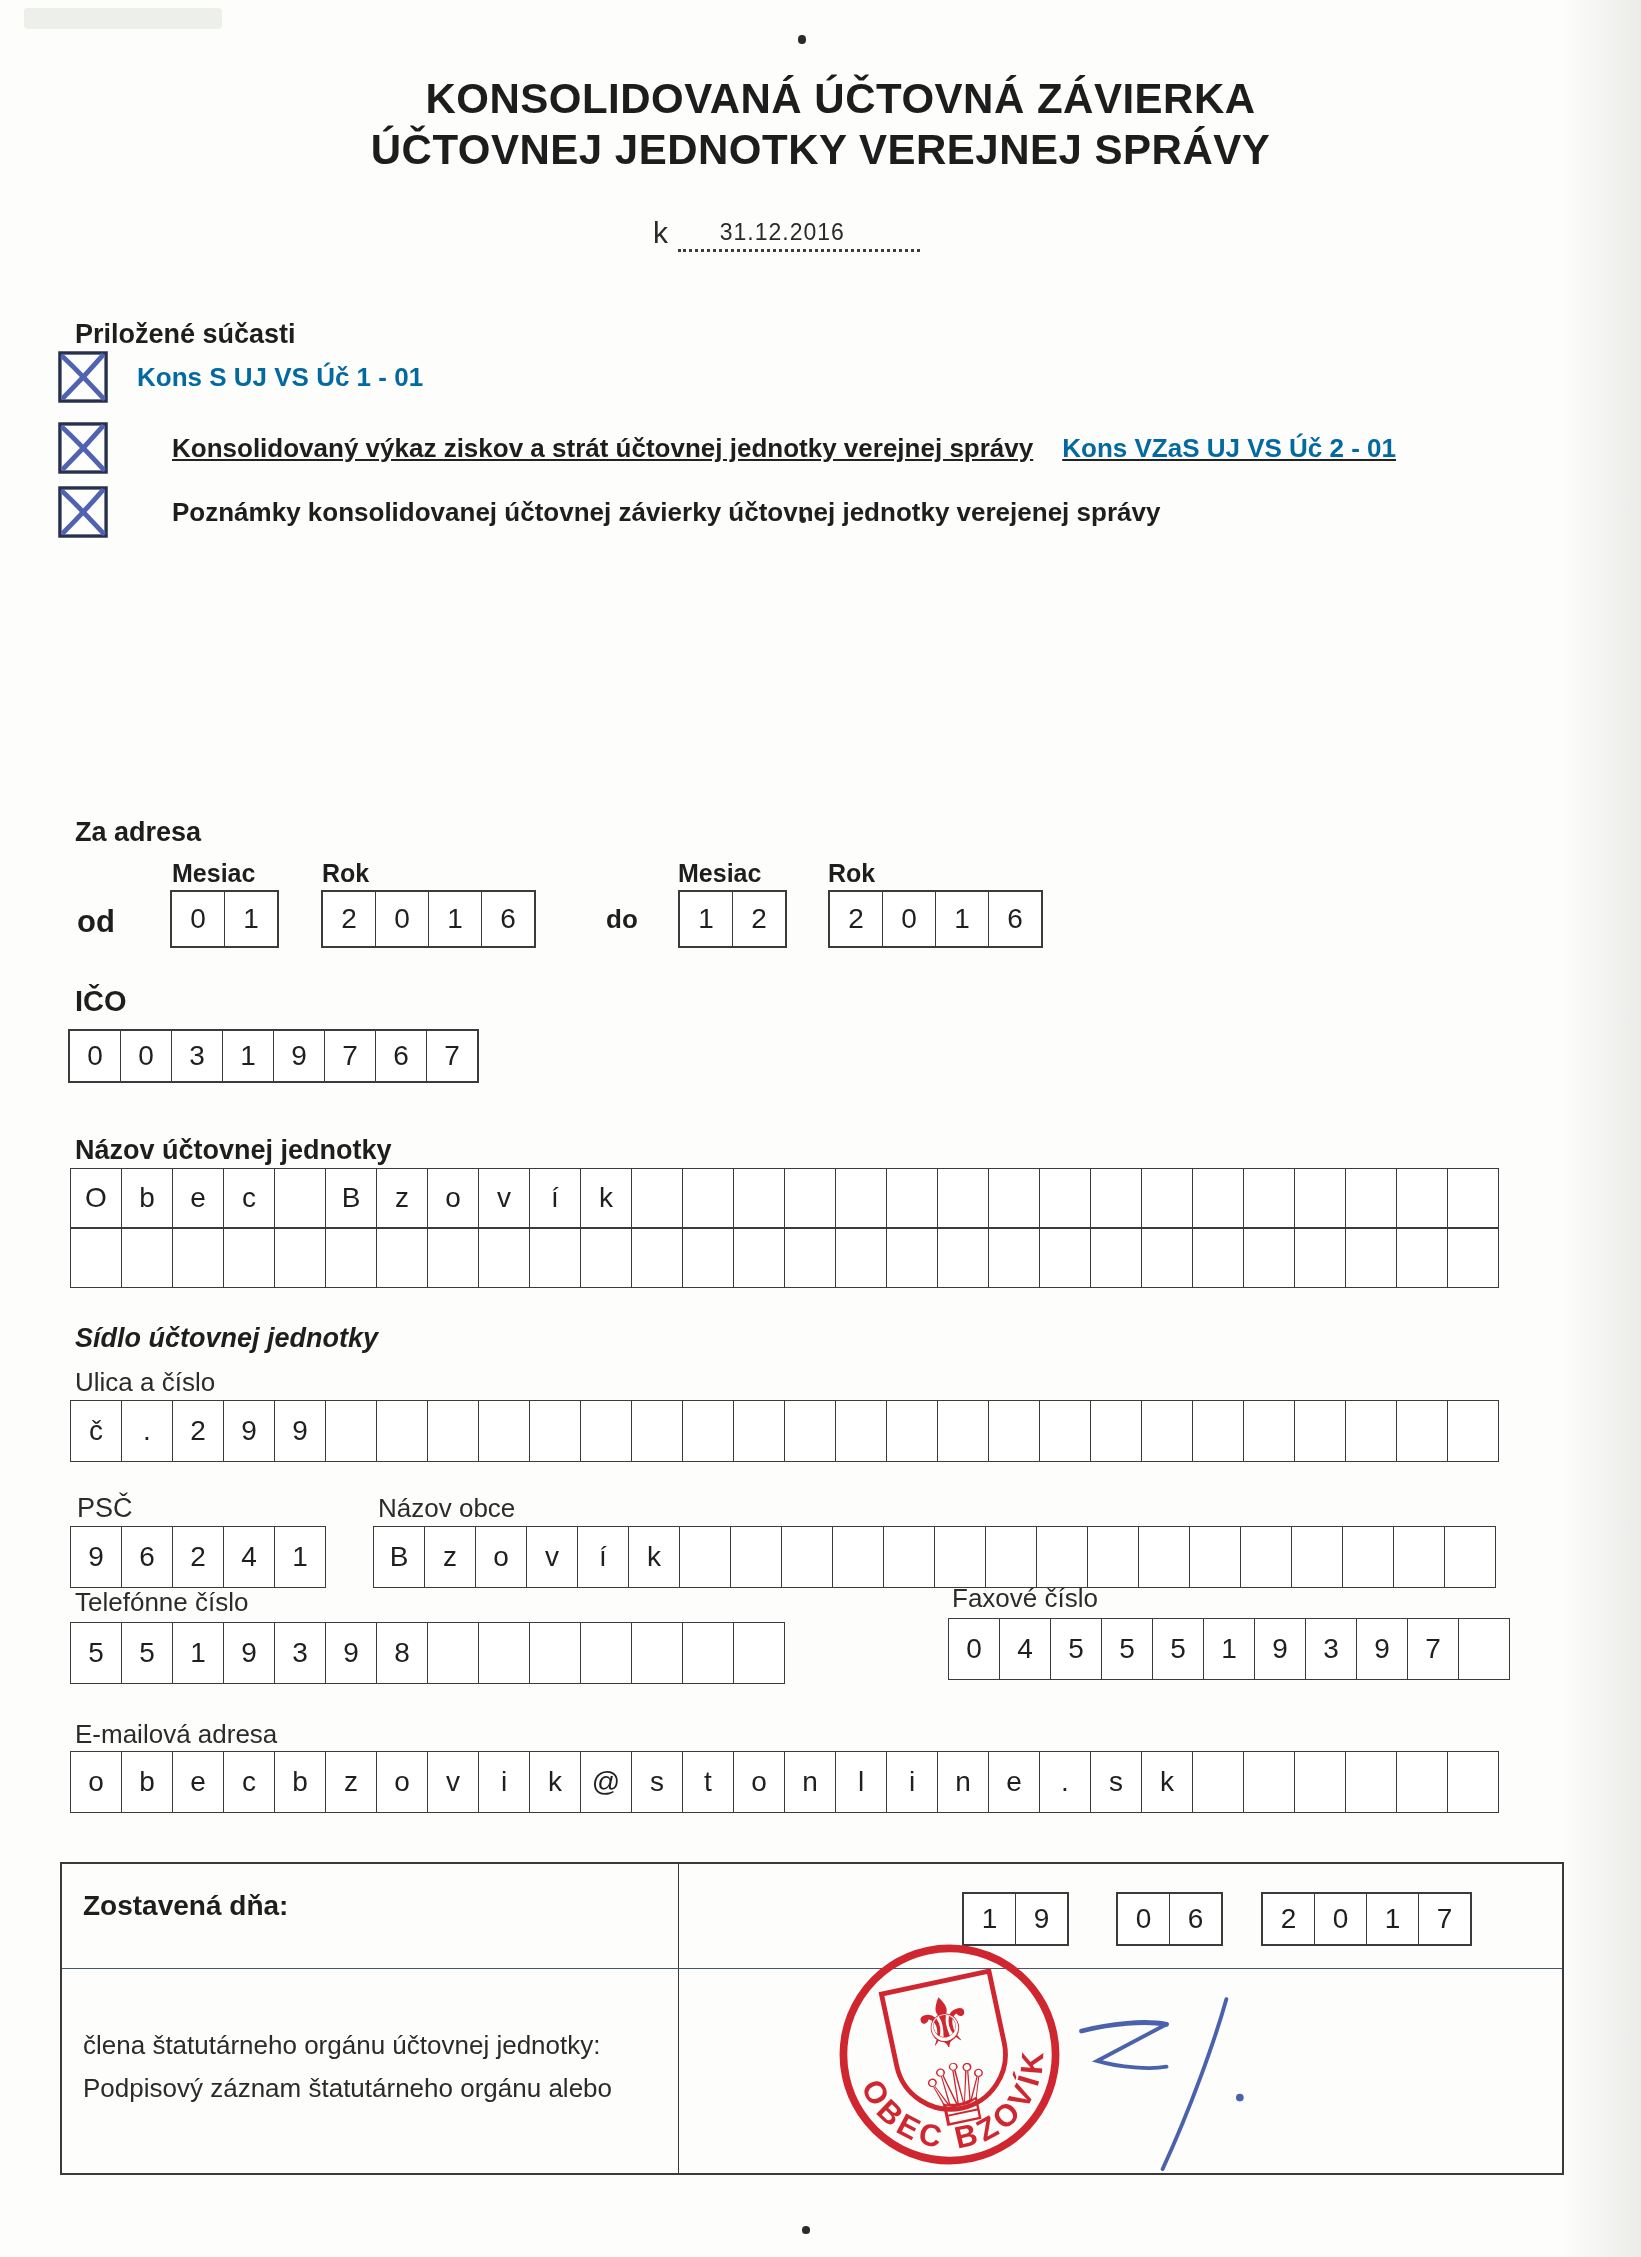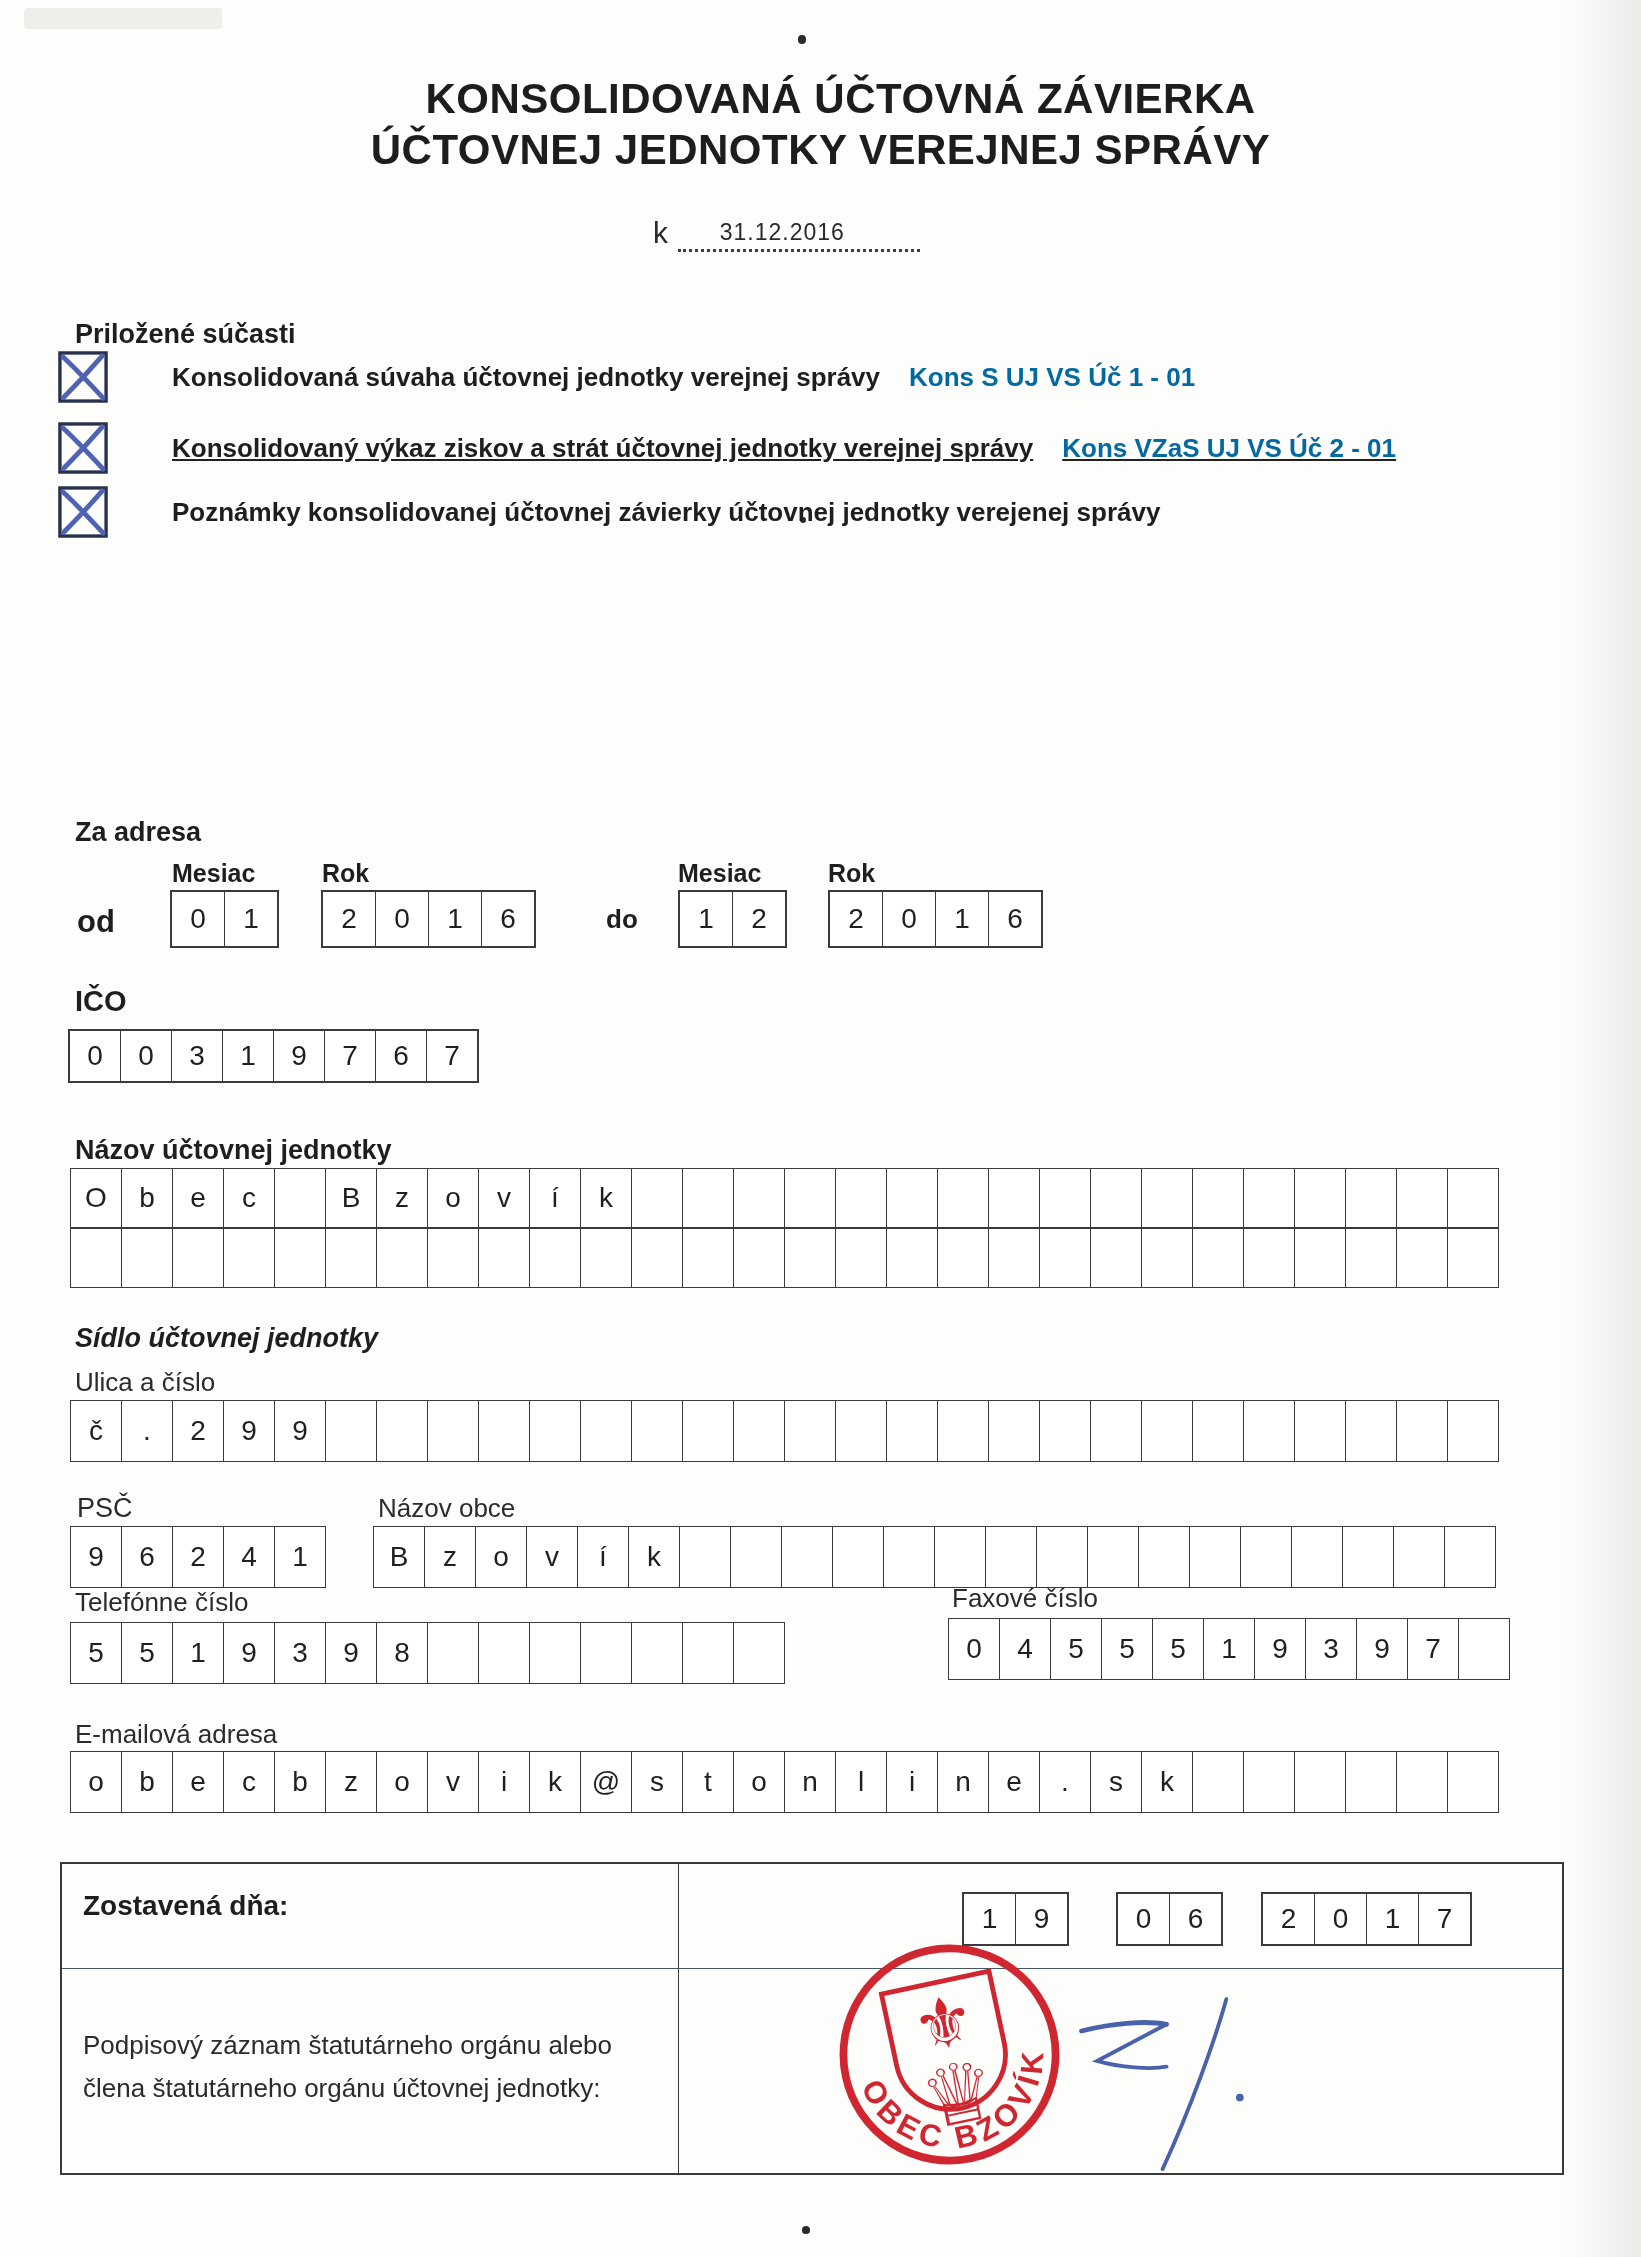--- a/index.html
+++ b/index.html
@@ -73,21 +73,20 @@
   <div class="abs h-bold" style="left:75px; top:319px;">Priložené súčasti</div>
 
   <div class="chk-row" style="top:351px;">
     <span class="chk">
       <svg viewBox="0 0 52 54">
           <rect x="2" y="2" width="48" height="50" fill="none" stroke="#27304d" stroke-width="3.5"></rect>
           <path d="M5,6 C19,19 34,35 47,49" fill="none" stroke="var(--checkbox_blue,#4f63b2)" stroke-width="5" stroke-linecap="round"></path>
           <path d="M46,5 C33,20 18,36 6,48" fill="none" stroke="var(--checkbox_blue,#4f63b2)" stroke-width="5" stroke-linecap="round"></path>
         </svg>
     </span>
-    <span class="chk-label">Konsolidovaná súvaha účtovnej jednotky verejnej správy</span>
     <span class="chk-code">Kons S UJ VS Úč 1 - 01</span>
   </div>
 
   <div class="chk-row" style="top:422px;text-decoration:underline;">
     <span class="chk">
       <svg viewBox="0 0 52 54">
           <rect x="2" y="2" width="48" height="50" fill="none" stroke="#27304d" stroke-width="3.5"></rect>
           <path d="M5,6 C19,19 34,35 47,49" fill="none" stroke="var(--checkbox_blue,#4f63b2)" stroke-width="5" stroke-linecap="round"></path>
           <path d="M46,5 C33,20 18,36 6,48" fill="none" stroke="var(--checkbox_blue,#4f63b2)" stroke-width="5" stroke-linecap="round"></path>
         </svg>
@@ -355,22 +354,22 @@
       <div class="cell">6</div>
     </div>
   <div class="grid heavy h52 w53" style="left:1261px; top:1892px;">
       <div class="cell">2</div>
       <div class="cell">0</div>
       <div class="cell">1</div>
       <div class="cell">7</div>
     </div>
 
   <div class="abs sig-text" style="left:83px; top:2024px;">
+    <span>člena štatutárneho orgánu účtovnej jednotky:</span>
     <span>Podpisový záznam štatutárneho orgánu alebo</span>
-    <span>člena štatutárneho orgánu účtovnej jednotky:</span>
   </div>
 
   <div class="abs stamp" style="left:828px; top:1933px;">
     <svg viewBox="0 0 252 252">
       <circle cx="126" cy="126" r="110" fill="none" stroke="var(--stamp_red,#cf2630)" stroke-width="8"></circle>
       <path d="M70,50 L184,50 L184,126 A57,57 0 0 1 70,126 Z" fill="none" stroke="var(--stamp_red,#cf2630)" stroke-width="5"></path>
       <text x="127" y="118" font-size="72" text-anchor="middle" fill="var(--stamp_red,#cf2630)" font-family="DejaVu Sans, sans-serif">⚜</text>
       <text x="127" y="198" font-size="86" text-anchor="middle" fill="var(--stamp_red,#cf2630)" font-family="DejaVu Sans, sans-serif">♕</text>
       <path id="stamp-arc" d="M 32,150 A 97,97 0 0 0 220,150" fill="none"></path>
       <text font-size="32" font-weight="bold" fill="var(--stamp_red,#cf2630)" letter-spacing="5">

